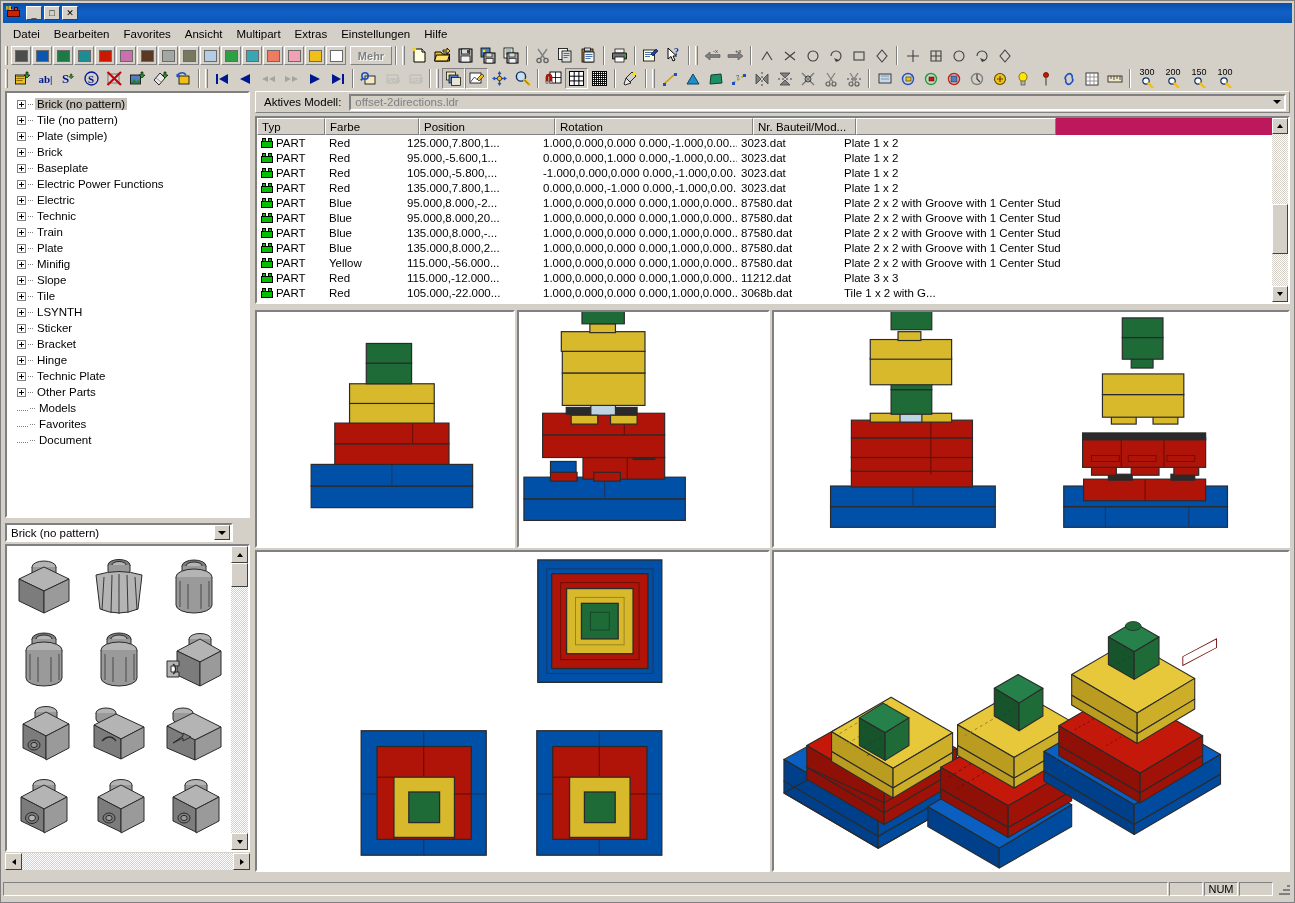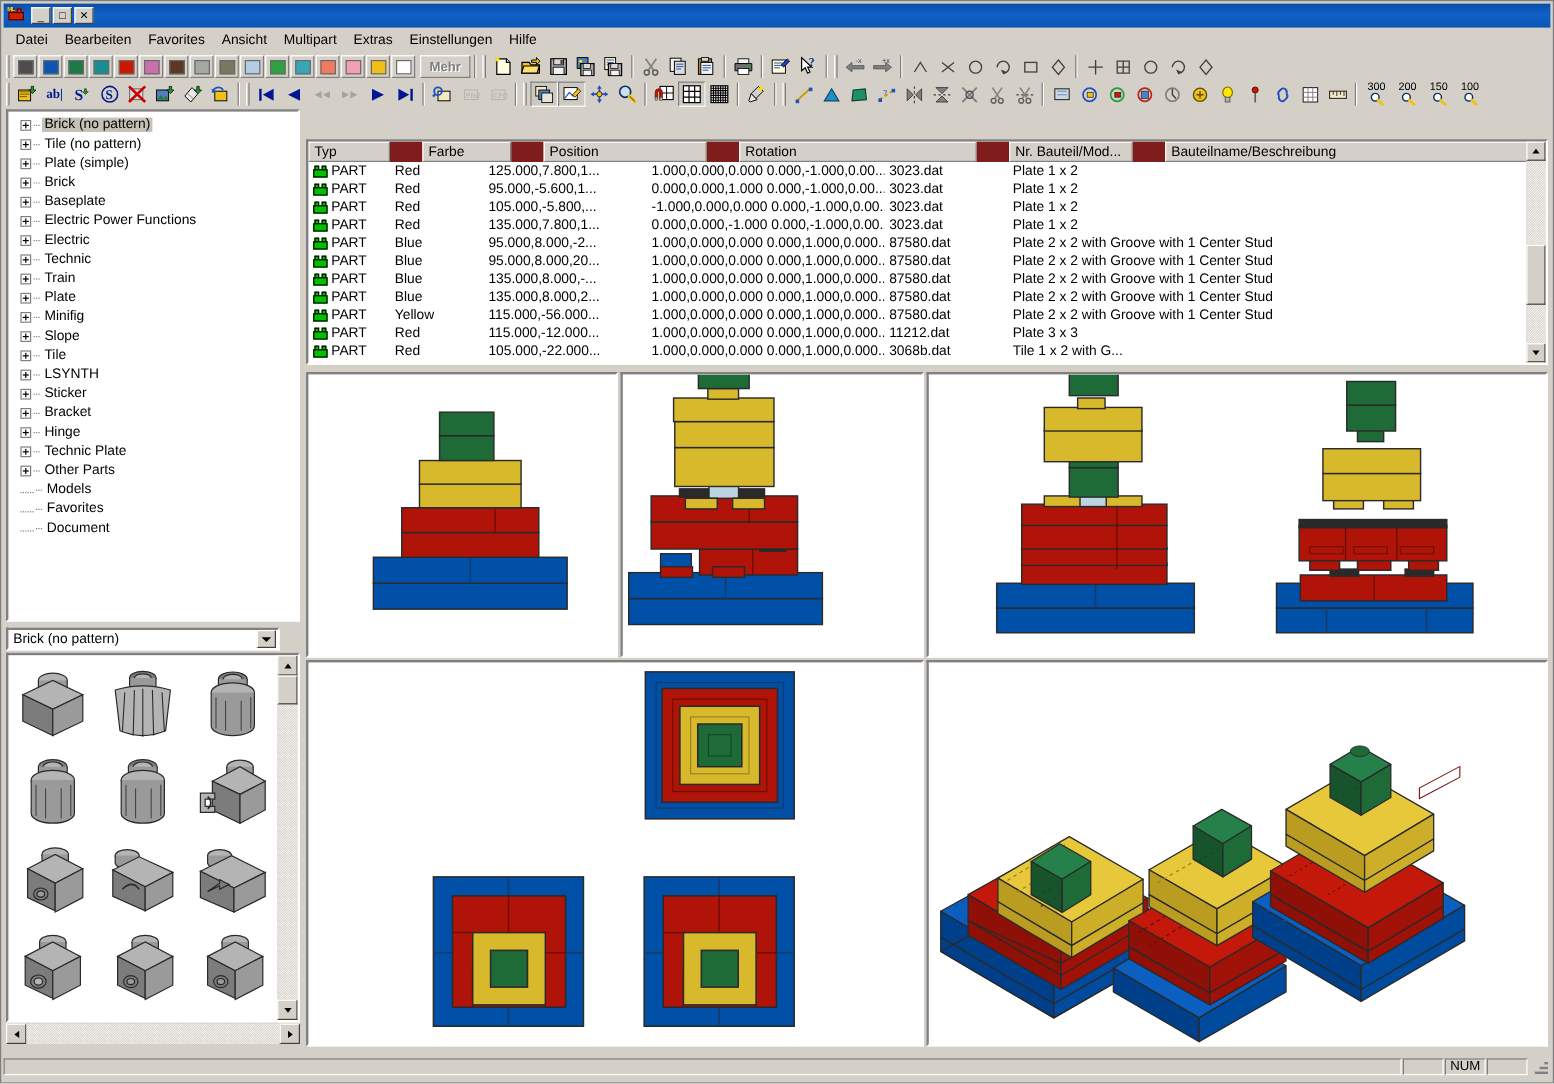--- a/index.html
+++ b/index.html
@@ -297,21 +297,21 @@
 
   
   .listview {
     position: absolute; left: 2px; top: 25px; right: 2px; height: 188px;
     background: #fff;
     border: 2px solid;
     border-color: #808080 #ffffff #ffffff #808080;
     overflow: hidden;
   }
   .lv-header {
-    display: flex; height: 17px; background: #7f1d1d; gap: 27px;
+    display: flex; height: 17px; background: #be185d;
   }
   .lv-header .hc {
     background: #d4d0c8;
     border: 1px solid;
     border-color: #ffffff #808080 #808080 #ffffff;
     font-size: 11.5px; padding-left: 4px;
     display: flex; align-items: center;
     overflow: hidden; white-space: nowrap;
     flex: 0 0 auto;
     height: 17px;
@@ -1288,40 +1288,46 @@
           </div>
         <div class="track"></div>
         <div class="sb-arrow">
             <div class="t-rt"></div>
           </div>
       </div>
     </div>
 
     <div class="rightpane">
 
+      <div class="model-bar">
+        <div class="lbl">Aktives Modell:</div>
+        <div class="model-field">
+          <span>offset-2directions.ldr</span>
+          <span class="dd">
+              <span class="tri"></span>
+            </span>
+        </div>
+      </div>
 
       <div class="listview">
         <div class="lv-header" id="lv-header">
             <div class="hc" style="width: 68px;">
               <span>Typ</span>
             </div>
-            <div class="hc" style="width: 74px;">
+            <div class="hc" style="width: 94px;">
               <span>Farbe</span>
             </div>
             <div class="hc" style="width: 136px;">
               <span>Position</span>
             </div>
             <div class="hc" style="width: 198px;">
               <span>Rotation</span>
             </div>
             <div class="hc" style="width: 103px;">
               <span>Nr. Bauteil/Mod...</span>
-            </div>
-            <div class="hc" style="width: 304px;">
-              <span>Bauteilname/Beschreibung</span>
             </div>
             <div class="hc" style="width: 200px;">
               <span></span>
             </div>
           </div>
         <div class="lv-body" id="lv-body">
             <div class="lv-row">
               <div class="lv-cell" style="width: 68px; display: flex; align-items: center; padding-left: 0px;">
                 <span class="lv-icon">
                   <span class="s1"></span>

